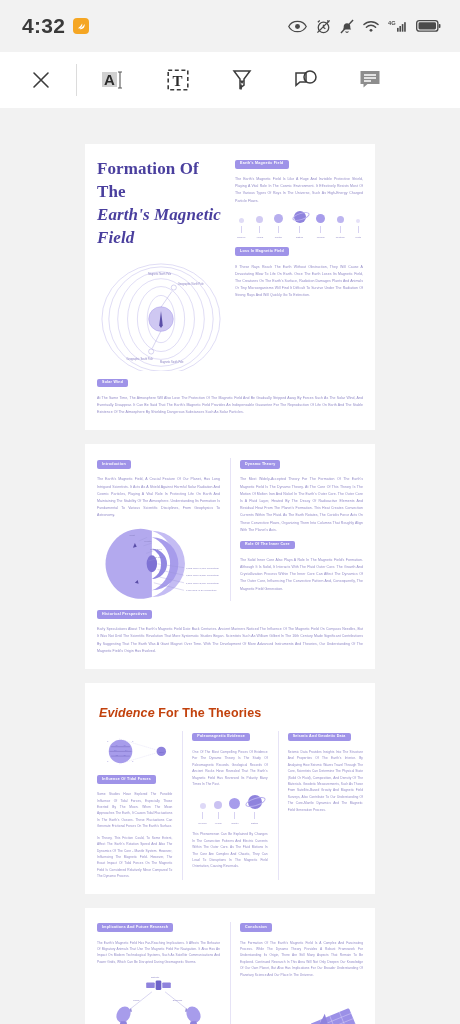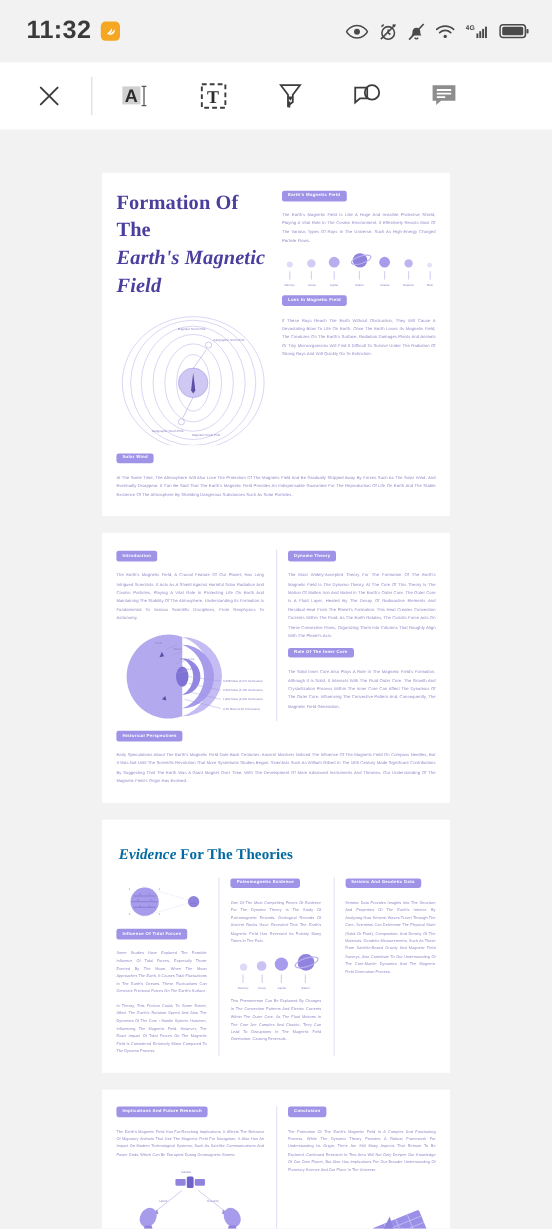--- a/index.html
+++ b/index.html
@@ -49,22 +49,22 @@
   .page:first-child{ margin-top:36px; }
 
   
   .doc-h1{
     font-family:"Liberation Serif", serif;
     font-size:17px; font-weight:700; color:#4a3f9e;
     line-height:1.35; letter-spacing:.1px;
   }
   .doc-h1 .it{ font-style:italic; font-weight:700; }
   .doc-h2{
-    font-family:Liberation Serif, serif;
-    font-size:12.5px; font-weight:700; color:#0369a1; letter-spacing:.1px;
+    font-family:Liberation Sans, sans-serif;
+    font-size:12.5px; font-weight:700; color:#c2410c; letter-spacing:.1px;
   }
   .doc-h2 .it{ font-style:italic; }
 
   .badge{
     display:inline-block; background:#9f93e8; color:#fff;
     font-size:3.6px; font-weight:700; letter-spacing:.25px;
     padding:2.6px 5px; border-radius:2px; margin-bottom:3.5px;
     line-height:1; white-space:nowrap; overflow:hidden; max-width:100%;
   }
   .blur{
@@ -89,21 +89,21 @@
   .svgwrap{ width:100%; display:block; }
 
   
   .sect-title{ padding:6px 2px 10px 2px; }
 </style>
 </head>
 <body>
 
 <div class="statusbar">
   <div class="sb-left">
-    <span class="sb-time">11:32</span>
+    <span class="sb-time">4:32</span>
     <span class="sb-badge">
       <svg width="11" height="11" viewBox="0 0 11 11">
           <path d="M2 7.3C3.6 6.2 5 4.8 6.1 2.6c.5 1.1.2 2.6-1 3.8C3.9 7.6 2.9 7.6 2 7.3z" fill="#fff"></path>
           <path d="M8.6 3.1C7.4 5.1 5.7 6.7 3.6 7.9c1.3.5 2.9.2 4-.9 1-1.1 1.2-2.6 1-3.9z" fill="#fff"></path>
         </svg>
     </span>
   </div>
   <div class="sb-right">
     <span>
       <svg width="19" height="13" viewBox="0 0 20 13">

